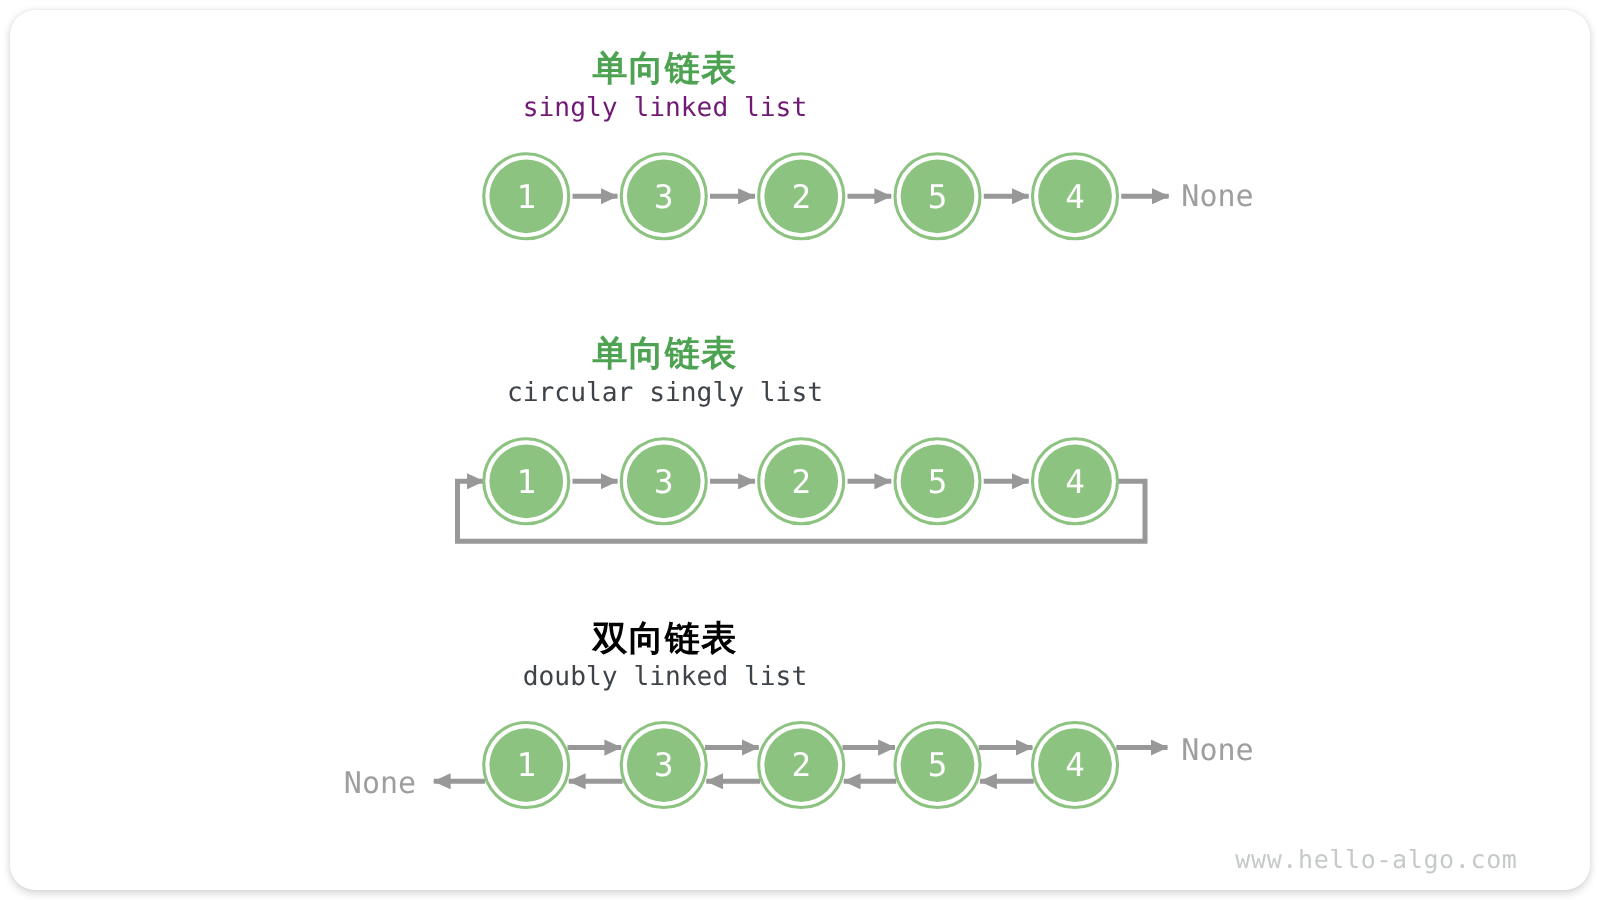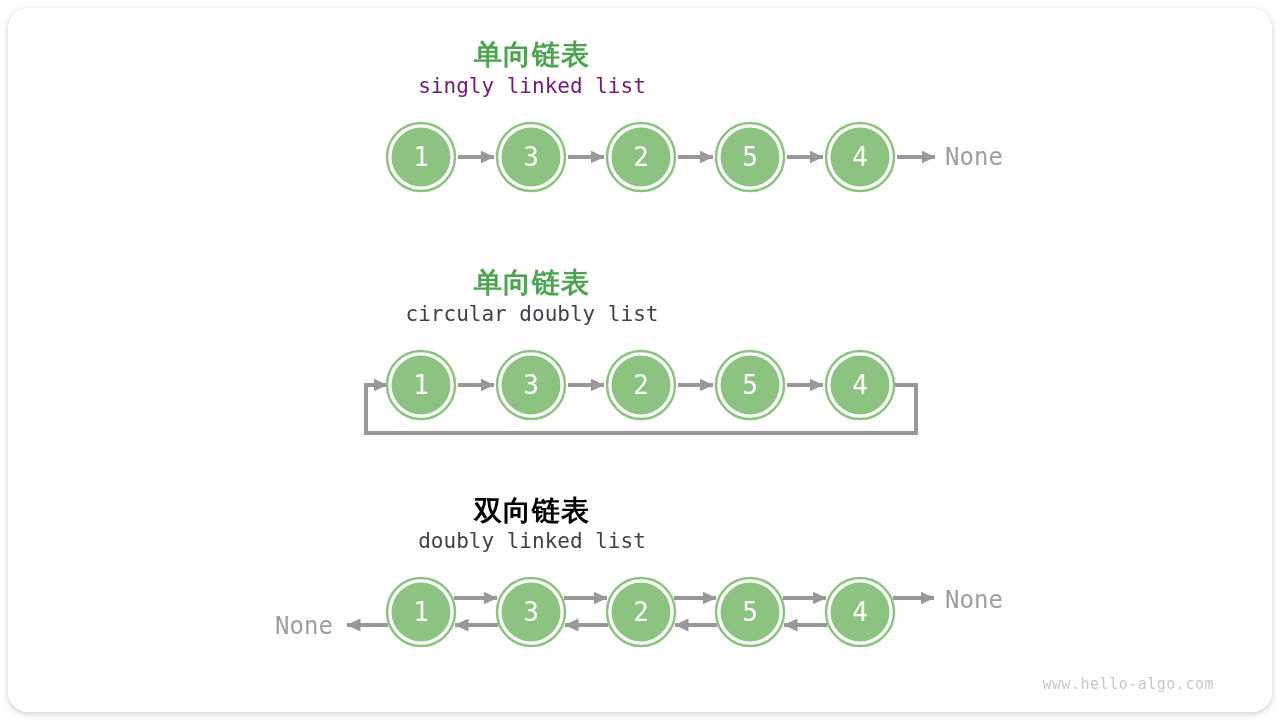--- a/index.html
+++ b/index.html
@@ -22,21 +22,21 @@
   .sec-sub{
     position:absolute;left:0;width:1064px;text-align:center;
     font-size:21px;font-weight:500;color:#3d4348;
     font-family:"DejaVu Sans Mono","Liberation Mono",monospace;
   }
   .t1{top:36px;} .s1{top:74px;}
   .t2{top:264px;} .s2{top:302px;}
   .t3{top:492px;} .s3{top:529px;text-align:center;}
   .watermark{
     position:absolute;top:675px;right:66px;
-    font-size:15px;color:#c6c9ca;letter-spacing:.5px;
+    font-size:20px;color:#c6c9ca;letter-spacing:.5px;
     font-family:"DejaVu Sans Mono","Liberation Mono",monospace;
   }
 </style>
 </head>
 <body>
 
 <div class="card"></div>
 
 <svg id="diagram" width="1280" height="720" viewBox="0 0 1280 720">
   <defs>
@@ -117,18 +117,18 @@
       <text x="860" y="621" text-anchor="middle" fill="#ffffff" font-size="26" font-family="&quot;DejaVu Sans Mono&quot;,&quot;Liberation Mono&quot;,monospace">4</text>
       <text x="974" y="608" text-anchor="middle" fill="#9e9e9e" font-size="24" font-family="&quot;DejaVu Sans Mono&quot;,&quot;Liberation Mono&quot;,monospace">None</text>
       <text x="304" y="634" text-anchor="middle" fill="#9e9e9e" font-size="24" font-family="&quot;DejaVu Sans Mono&quot;,&quot;Liberation Mono&quot;,monospace">None</text>
     </g>
 </svg>
 
 <div class="sec-title t1" style="color: rgb(77, 163, 81);">单向链表</div>
 <div class="sec-sub   s1" style="color: #701a75;">singly linked list</div>
 
 <div class="sec-title t2" style="color: rgb(77, 163, 81);">单向链表</div>
-<div class="sec-sub   s2" style="color: rgb(61, 67, 72);">circular doubly list</div>
+<div class="sec-sub   s2" style="color: rgb(61, 67, 72);">circular singly list</div>
 
 <div class="sec-title t3" style="color: #000000;">双向链表</div>
 <div class="sec-sub   s3" style="color: rgb(61, 67, 72);">doubly linked list</div>
 
 <div class="watermark" style="color: rgb(198, 201, 202);">www.hello-algo.com</div>
 
 </body></html>

